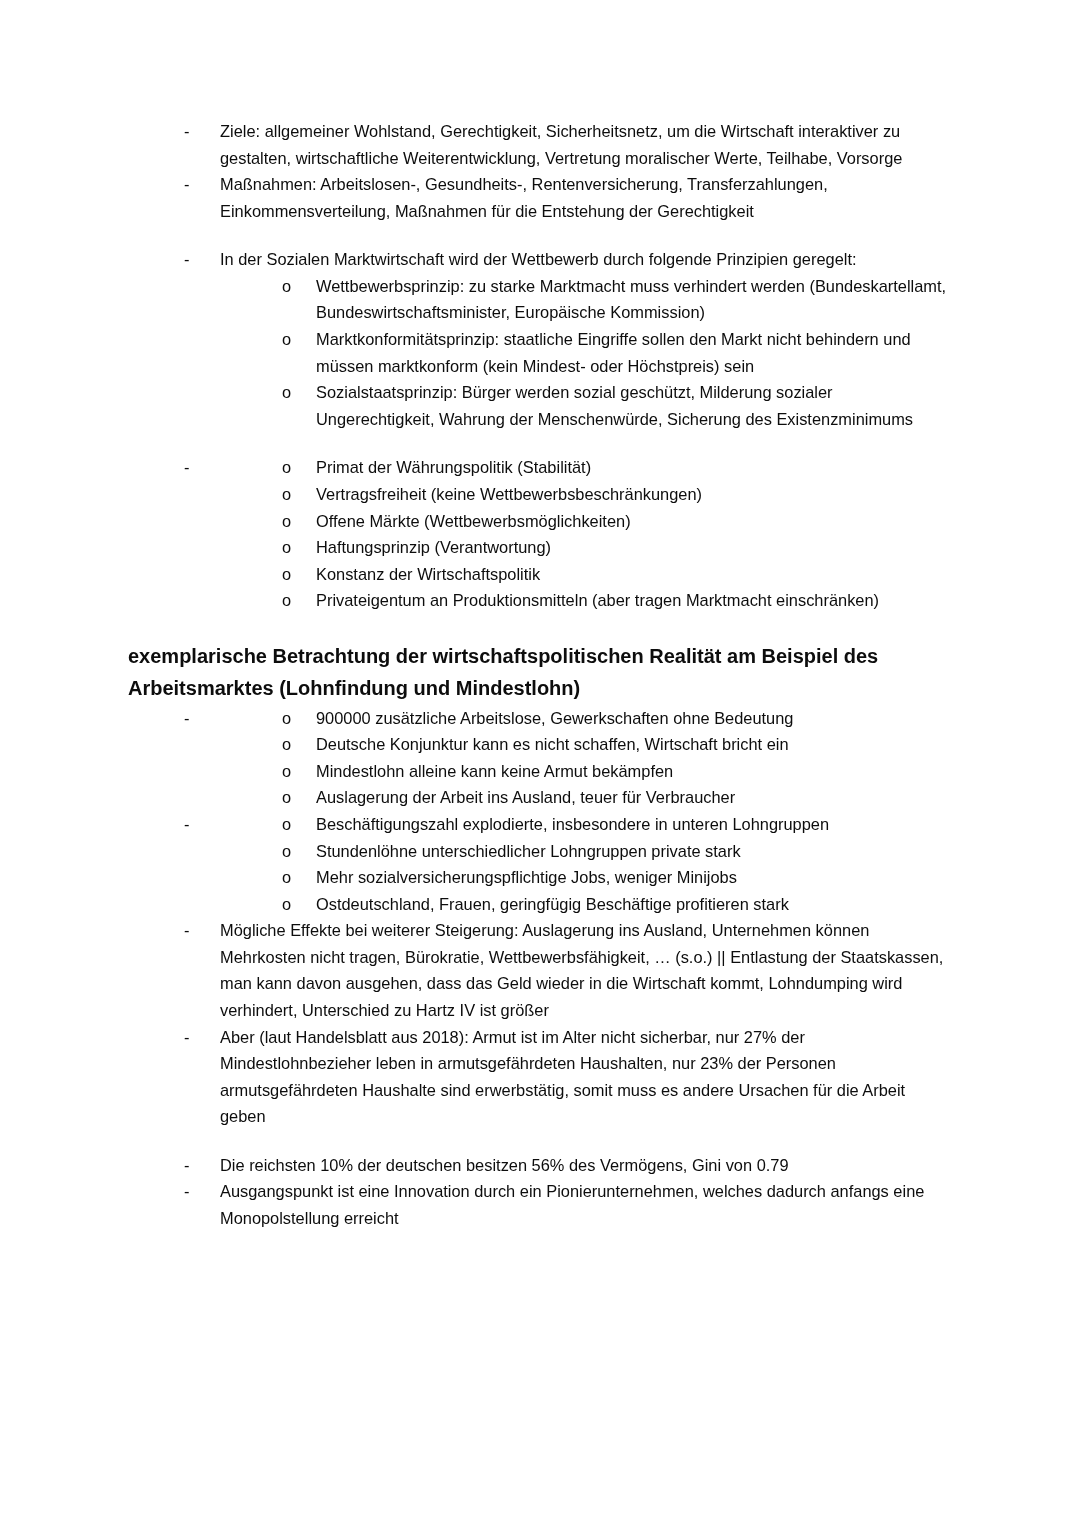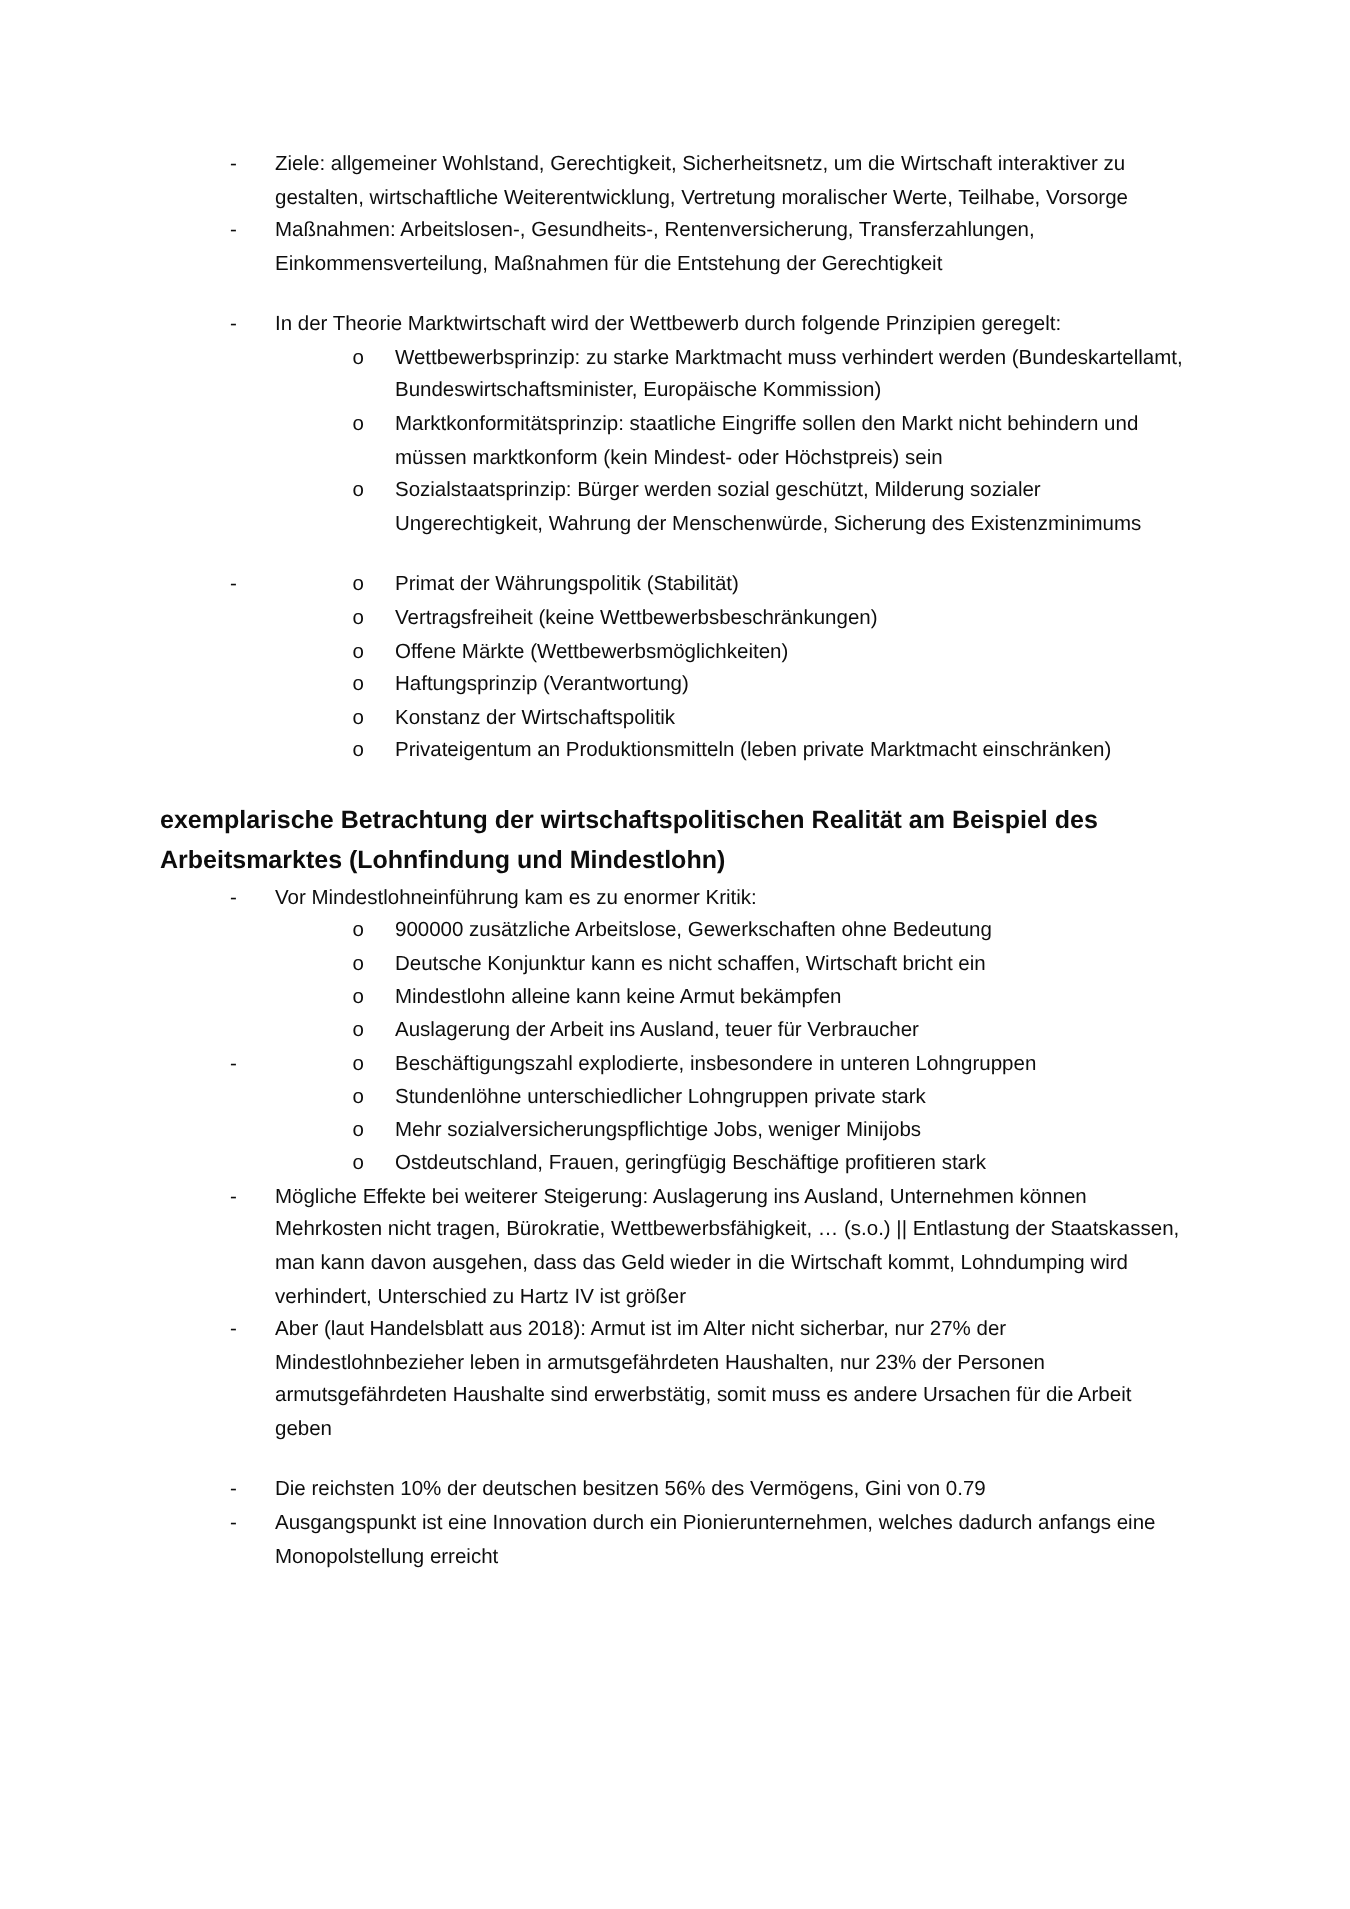--- a/index.html
+++ b/index.html
@@ -95,21 +95,21 @@
         </li>
         <li>
           <span class="mk">-</span>
           <span class="txt">Maßnahmen: Arbeitslosen-, Gesundheits-, Rentenversicherung, Transferzahlungen, Einkommensverteilung, Maßnahmen für die Entstehung der Gerechtigkeit</span>
         </li>
       </ul>
       <div class="gap"></div>
       <ul class="lvl1">
         <li>
           <span class="mk">-</span>
-          <span class="txt">In der Theorie Marktwirtschaft wird der Wettbewerb durch folgende Prinzipien geregelt:</span>
+          <span class="txt">In der Sozialen Marktwirtschaft wird der Wettbewerb durch folgende Prinzipien geregelt:</span>
           <ul class="lvl2">
             <li>
               <span class="mk">o</span>
               <span class="txt">Wettbewerbsprinzip: zu starke Marktmacht muss verhindert werden (Bundeskartellamt, Bundeswirtschaftsminister, Europäische Kommission)</span>
             </li>
             <li>
               <span class="mk">o</span>
               <span class="txt">Marktkonformitätsprinzip: staatliche Eingriffe sollen den Markt nicht behindern und müssen marktkonform (kein Mindest- oder Höchstpreis) sein</span>
             </li>
             <li>
@@ -139,32 +139,31 @@
             <li>
               <span class="mk">o</span>
               <span class="txt">Haftungsprinzip (Verantwortung)</span>
             </li>
             <li>
               <span class="mk">o</span>
               <span class="txt">Konstanz der Wirtschaftspolitik</span>
             </li>
             <li>
               <span class="mk">o</span>
-              <span class="txt">Privateigentum an Produktionsmitteln (leben private Marktmacht einschränken)</span>
+              <span class="txt">Privateigentum an Produktionsmitteln (aber tragen Marktmacht einschränken)</span>
             </li>
           </ul>
         </li>
       </ul>
       <div class="heading-block">
         <h2 class="heading">exemplarische Betrachtung der wirtschaftspolitischen Realität am Beispiel des Arbeitsmarktes (Lohnfindung und Mindestlohn)</h2>
       </div>
       <ul class="lvl1">
         <li>
           <span class="mk">-</span>
-          <span class="txt">Vor Mindestlohneinführung kam es zu enormer Kritik:</span>
           <ul class="lvl2">
             <li>
               <span class="mk">o</span>
               <span class="txt">900000 zusätzliche Arbeitslose, Gewerkschaften ohne Bedeutung</span>
             </li>
             <li>
               <span class="mk">o</span>
               <span class="txt">Deutsche Konjunktur kann es nicht schaffen, Wirtschaft bricht ein</span>
             </li>
             <li>

